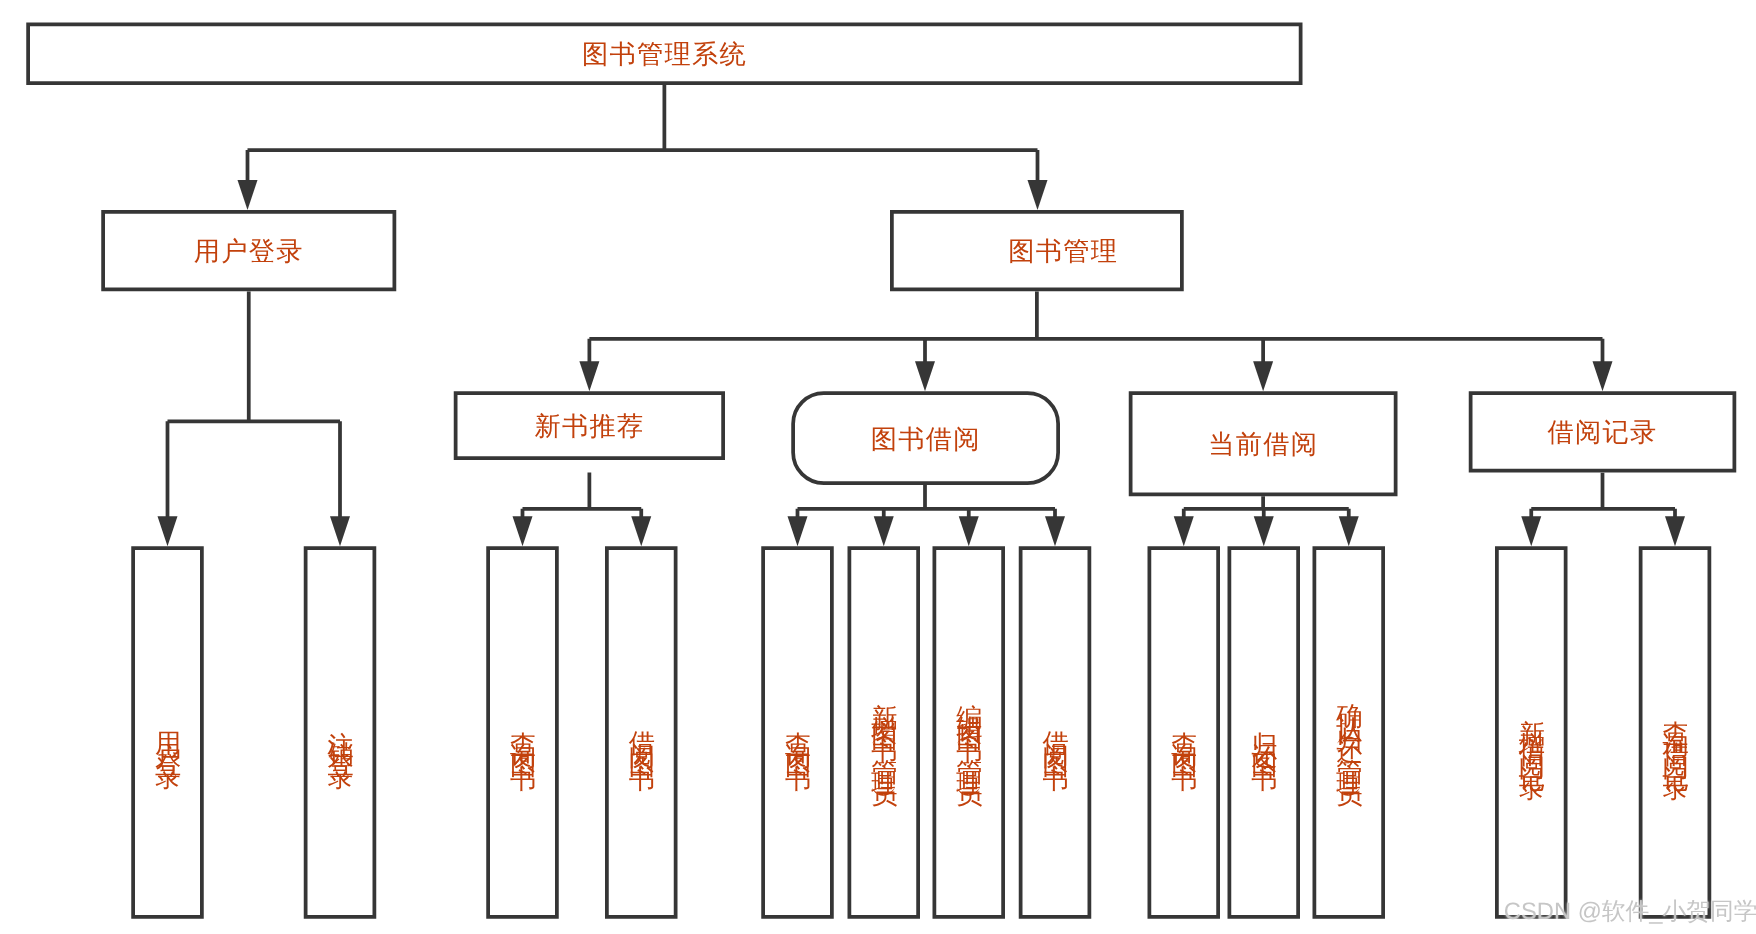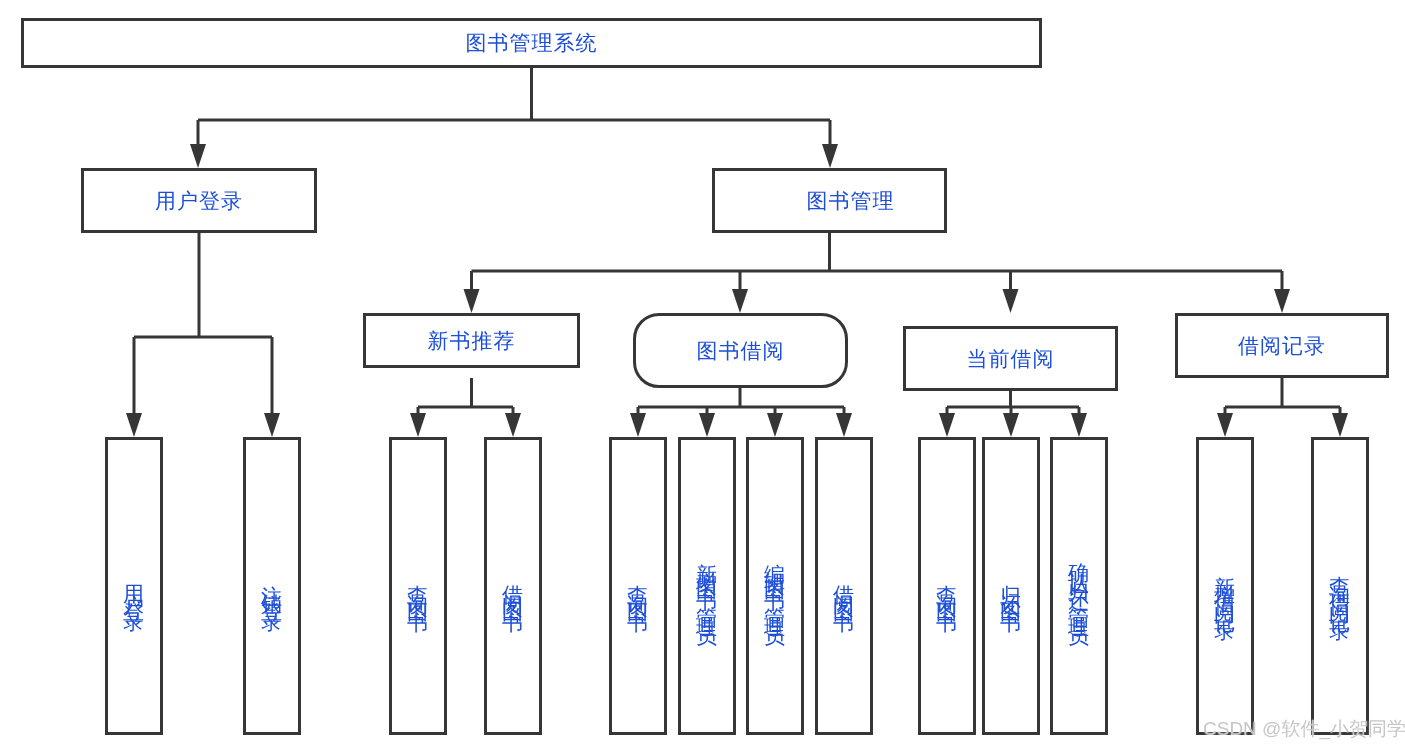--- a/index.html
+++ b/index.html
@@ -19,21 +19,21 @@
     position: absolute;
     left: 0; top: 0;
     width: 1405px; height: 747px;
     z-index: 1;
   }
   .node {
     position: absolute;
     box-sizing: border-box;
     background: #ffffff;
     border: 3px solid #363636;
-    color: #1d4ed8;
+    color: #c2410c;
     display: flex;
     align-items: center;
     justify-content: center;
     z-index: 2;
   }
   .node.h {
     font-size: 21px;
     letter-spacing: 1px;
   }
   .node.v {
@@ -43,21 +43,21 @@
     letter-spacing: 9px;
     line-height: 1;
     text-align: center;
   }
   
   .root          { left: 21px;   top: 18px;  width: 1021px; height: 50px; }
   .user-login    { left: 81px;   top: 168px; width: 236px;  height: 65px; }
   .book-mgmt     { left: 712px;  top: 168px; width: 235px;  height: 65px; padding-left: 42px; }
   .new-book      { left: 363px;  top: 313px; width: 217px;  height: 55px; }
   .book-borrow   { left: 633px;  top: 313px; width: 215px;  height: 75px; border-radius: 26px; }
-  .current-bor   { left: 903px;  top: 326px; width: 215px;  height: 65px; }
+  .current-bor   { left: 903px;  top: 313px; width: 215px;  height: 84px; }
   .bor-records   { left: 1175px; top: 313px; width: 214px;  height: 65px; }
   .leaf          { top: 437px; width: 58px; height: 298px; }
   .lA1 { left: 105px; }  .lA2 { left: 243px; }
   .lB1 { left: 389px; }  .lB2 { left: 484px; }
   .lC1 { left: 609px; }  .lC2 { left: 678px; }  .lC3 { left: 746px; }  .lC4 { left: 815px; }
   .lD1 { left: 918px; }  .lD2 { left: 982px; }  .lD3 { left: 1050px; }
   .lE1 { left: 1196px; } .lE2 { left: 1311px; }
 
   .watermark {
     position: absolute;

